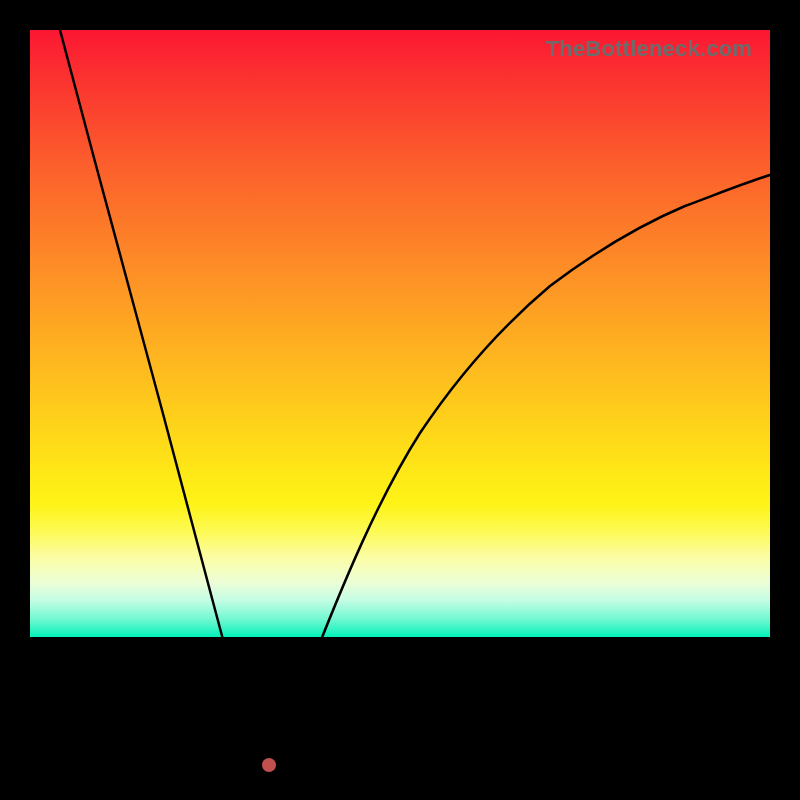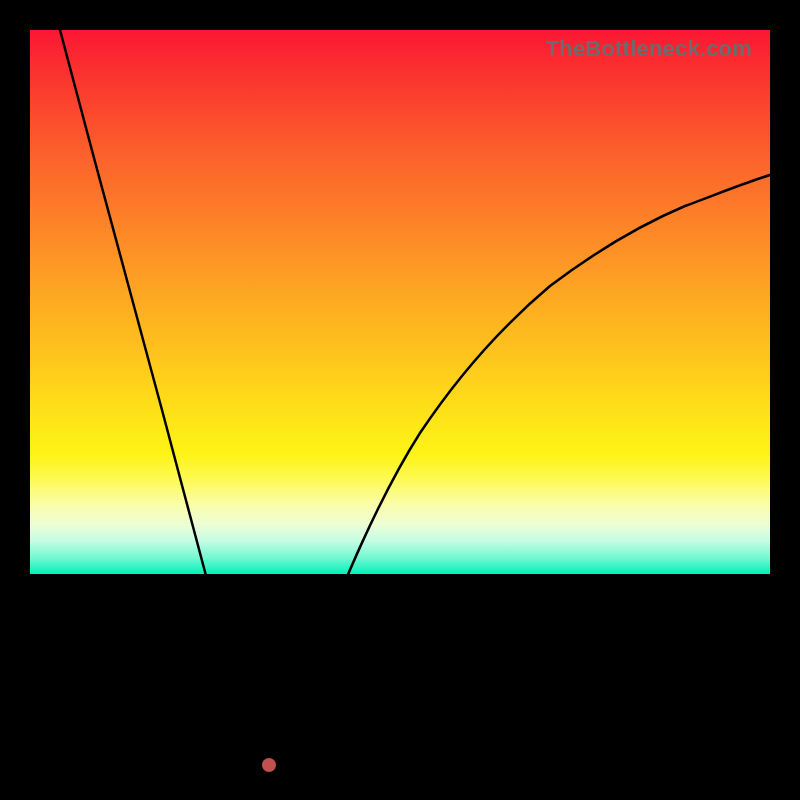--- a/index.html
+++ b/index.html
@@ -15,21 +15,21 @@
     position: relative;
     width: 800px;
     height: 800px;
     background: #000000;
   }
   .plot-area {
     position: absolute;
     left: 30px;
     top: 30px;
     width: 740px;
-    height: 544px;
+    height: 607px;
     
     background: linear-gradient(to bottom,
       #fb1732 0%,
       #fb2f30 7%,
       #fc5e2c 22%,
       #fd8a27 38%,
       #feb320 53%,
       #fed31a 65%,
       #fee817 73%,
       #fef316 78%,

